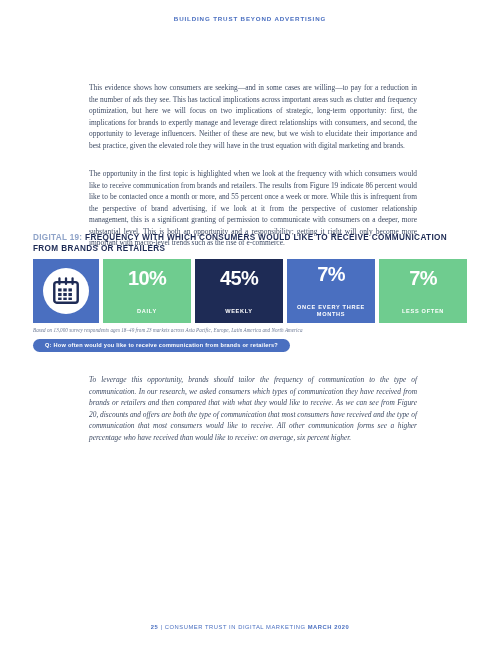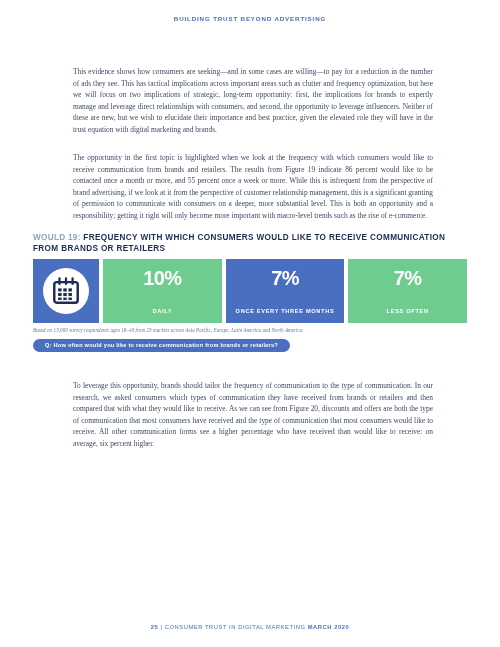--- a/index.html
+++ b/index.html
@@ -39,26 +39,26 @@
     position: absolute;
     left: 73px;
     width: 360px;
   }
   .para {
     font-family: "Liberation Serif", serif;
     font-size: 7.4px;
     line-height: 11.55px;
     color: #3d4a63;
     text-align: justify;
-    margin: 0;
+    margin: 16px;
     -webkit-font-smoothing: antialiased;
   }
   .body-col.p1 { top: 66px; }
   .body-col.p2 { top: 152px; }
-  .body-col.p3 { top: 380px; }
+  .body-col.p3 { top: 358px; font-style: italic; }
 
   
   .figure {
     position: absolute;
     left: 33px;
     top: 232px;
     width: 434px;
   }
   .figure-title {
     font-family: "Liberation Sans", sans-serif;
@@ -173,21 +173,21 @@
     <p class="para">This evidence shows how consumers are seeking—and in some cases are willing—to pay for a reduction in the number of ads they see. This has tactical implications across important areas such as clutter and frequency optimization, but here we will focus on two implications of strategic, long-term opportunity: first, the implications for brands to expertly manage and leverage direct relationships with consumers, and second, the opportunity to leverage influencers. Neither of these are new, but we wish to elucidate their importance and best practice, given the elevated role they will have in the trust equation with digital marketing and brands.</p>
   </div>
 
   <div class="body-col p2">
     <p class="para">The opportunity in the first topic is highlighted when we look at the frequency with which consumers would like to receive communication from brands and retailers. The results from Figure 19 indicate 86 percent would like to be contacted once a month or more, and 55 percent once a week or more. While this is infrequent from the perspective of brand advertising, if we look at it from the perspective of customer relationship management, this is a significant granting of permission to communicate with consumers on a deeper, more substantial level. This is both an opportunity and a responsibility; getting it right will only become more important with macro-level trends such as the rise of e-commerce.</p>
   </div>
 
   <div class="figure">
 
     <div class="figure-title">
-      <span class="figure-number">WOULD 19:</span>
+      <span class="figure-number">DIGITAL 19:</span>
       <span>FREQUENCY WITH WHICH CONSUMERS WOULD LIKE TO RECEIVE COMMUNICATION FROM BRANDS OR RETAILERS</span>
     </div>
 
     <div class="stat-strip">
 
       <div class="stat-box icon-box" style="background:#4a6fc0;">
         <div class="cal-circle">
           <svg width="30" height="30" viewBox="0 0 32 32">
             <rect x="3.5" y="6.5" width="25" height="22" rx="2.6" ry="2.6" fill="none" stroke="#1e2b55" stroke-width="2.6"></rect>
             <line x1="9" y1="2.6" x2="9" y2="8.4" stroke="#1e2b55" stroke-width="2.4" stroke-linecap="round"></line>
@@ -204,20 +204,24 @@
             <rect x="18.6" y="23.0" width="3.7" height="2.6" fill="#1e2b55"></rect>
           </svg>
         </div>
       </div>
 
       <div class="stat-box" style="background:#6fcc8f;">
         <div class="stat-value">10%</div>
         <div class="stat-label">DAILY</div>
       </div>
 
+      <div class="stat-box" style="background:#1e2b55;">
+        <div class="stat-value">45%</div>
+        <div class="stat-label">WEEKLY</div>
+      </div>
 
 
       <div class="stat-box" style="background:#4a6fc0;">
         <div class="stat-value">7%</div>
         <div class="stat-label">ONCE EVERY THREE MONTHS</div>
       </div>
 
       <div class="stat-box" style="background:#6fcc8f;">
         <div class="stat-value">7%</div>
         <div class="stat-label">LESS OFTEN</div>

